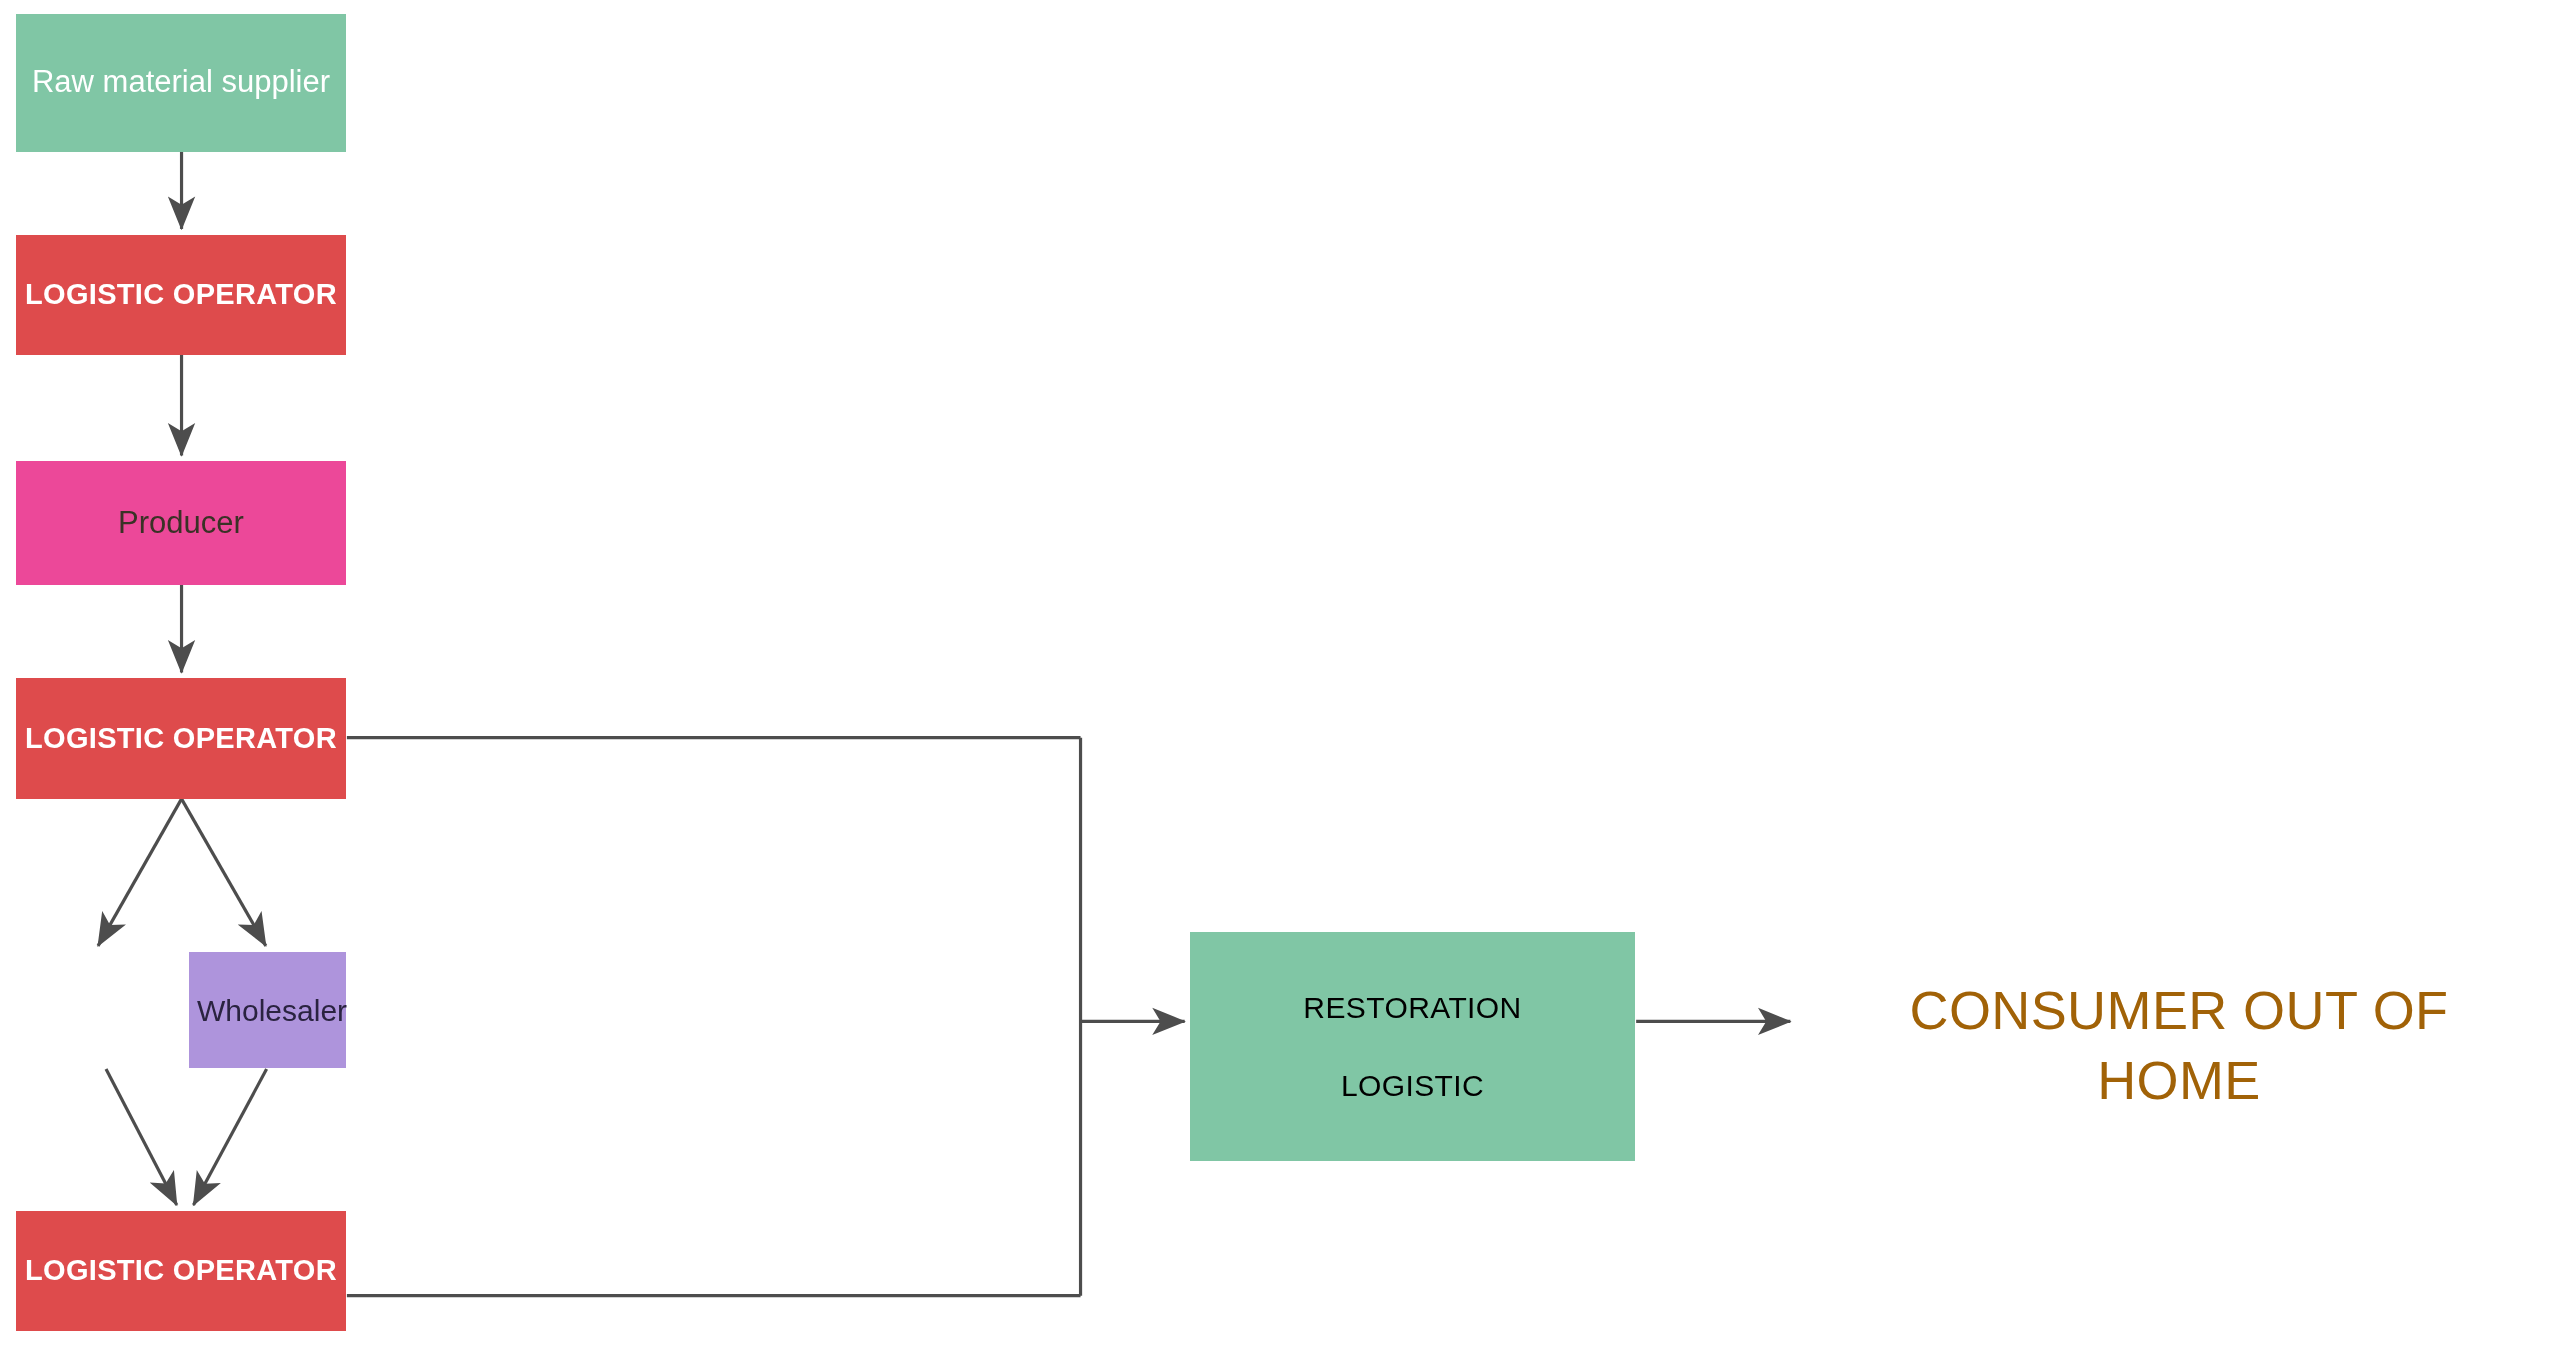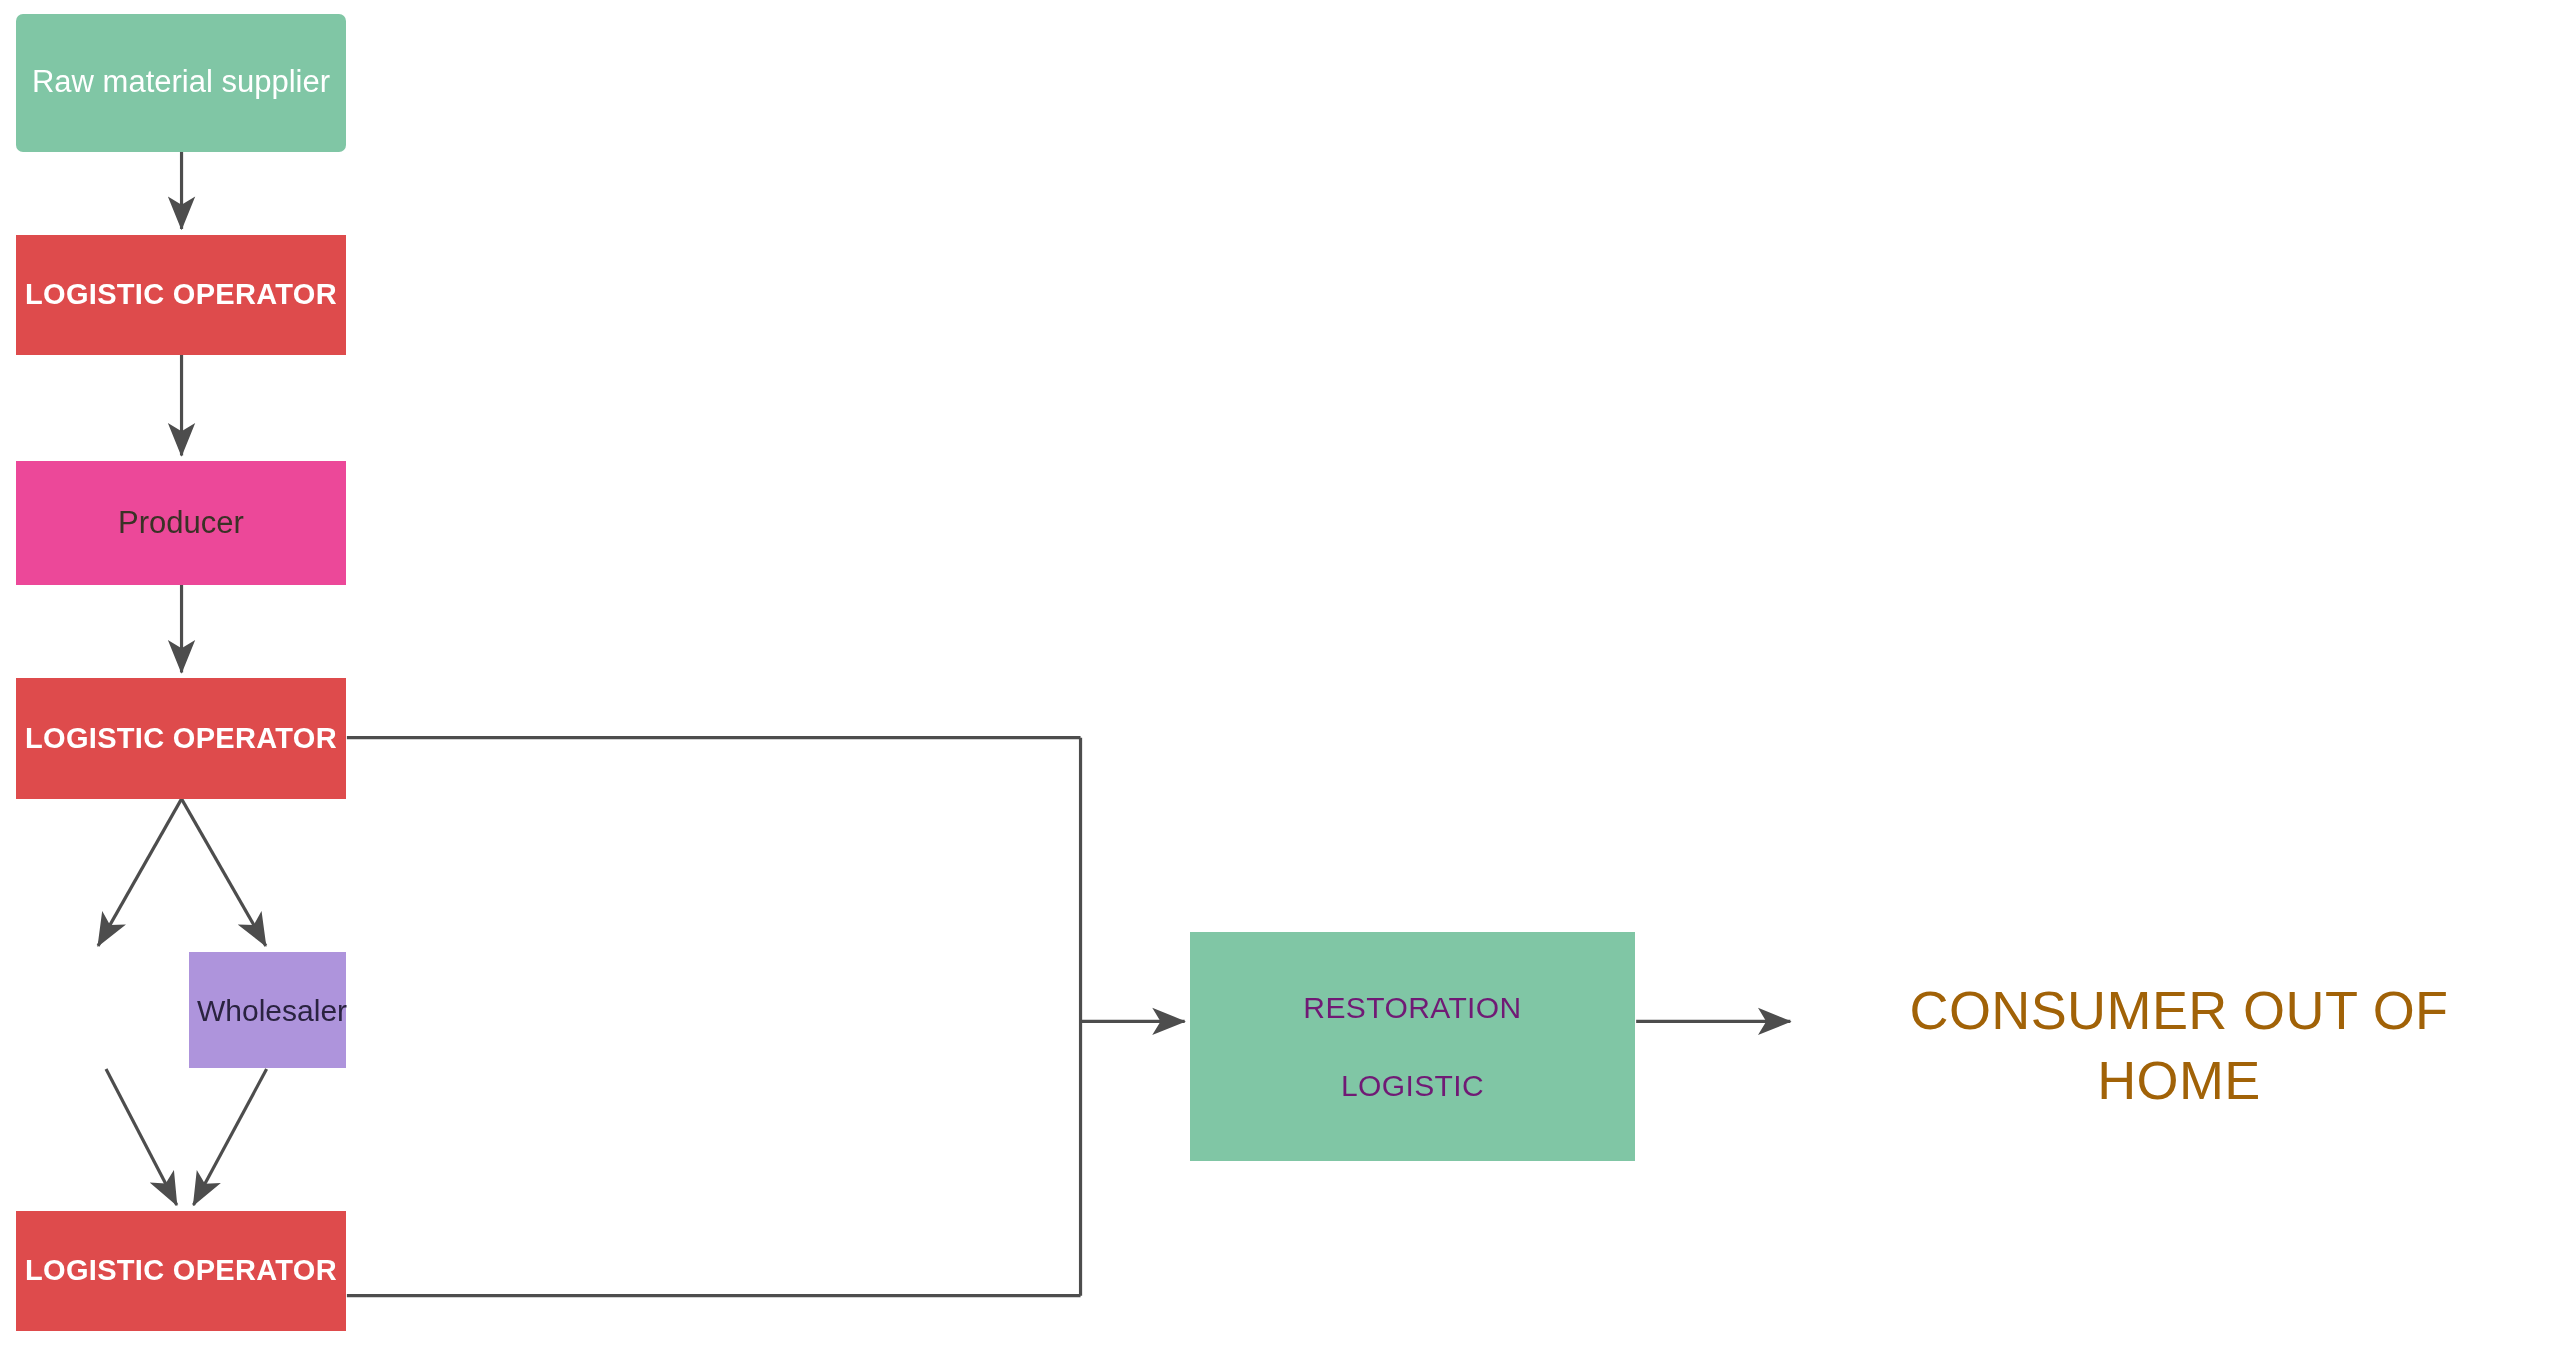--- a/index.html
+++ b/index.html
@@ -33,21 +33,20 @@
     display: block;
     width: 100%;
   }
   
   #node-raw-material-supplier {
     left: 16px;  top: 13.5px;   width: 330px; height: 138px;
     background: #80C6A5;
     color: #ffffff;
     font-size: 31px;
     font-weight: 400;
-    border-radius: 7px;
   }
   #node-logistic-operator-1 {
     left: 16px;  top: 235px;  width: 330px; height: 120px;
     background: #DE4B4C;
     color: #ffffff;
     font-size: 29px;
     font-weight: 700;
     letter-spacing: 0.3px;
   }
   #node-producer {
@@ -83,21 +82,21 @@
     left: 16px;  top: 1211px; width: 330px; height: 120px;
     background: #DE4B4C;
     color: #ffffff;
     font-size: 29px;
     font-weight: 700;
     letter-spacing: 0.3px;
   }
   #node-restoration-operator {
     left: 1190px; top: 932px; width: 445px; height: 229px;
     background: #80C6A5;
-    color: #701a75;
+    color: #000000;
     font-size: 30px;
     font-weight: 400;
     letter-spacing: 0.4px;
   }
   #node-consumer-out-of-home {
     left: 1821px; top: 906px; width: 716px; height: 278px;
     background: transparent;
     color: #a16207;
     font-size: 54px;
     font-weight: 400;

